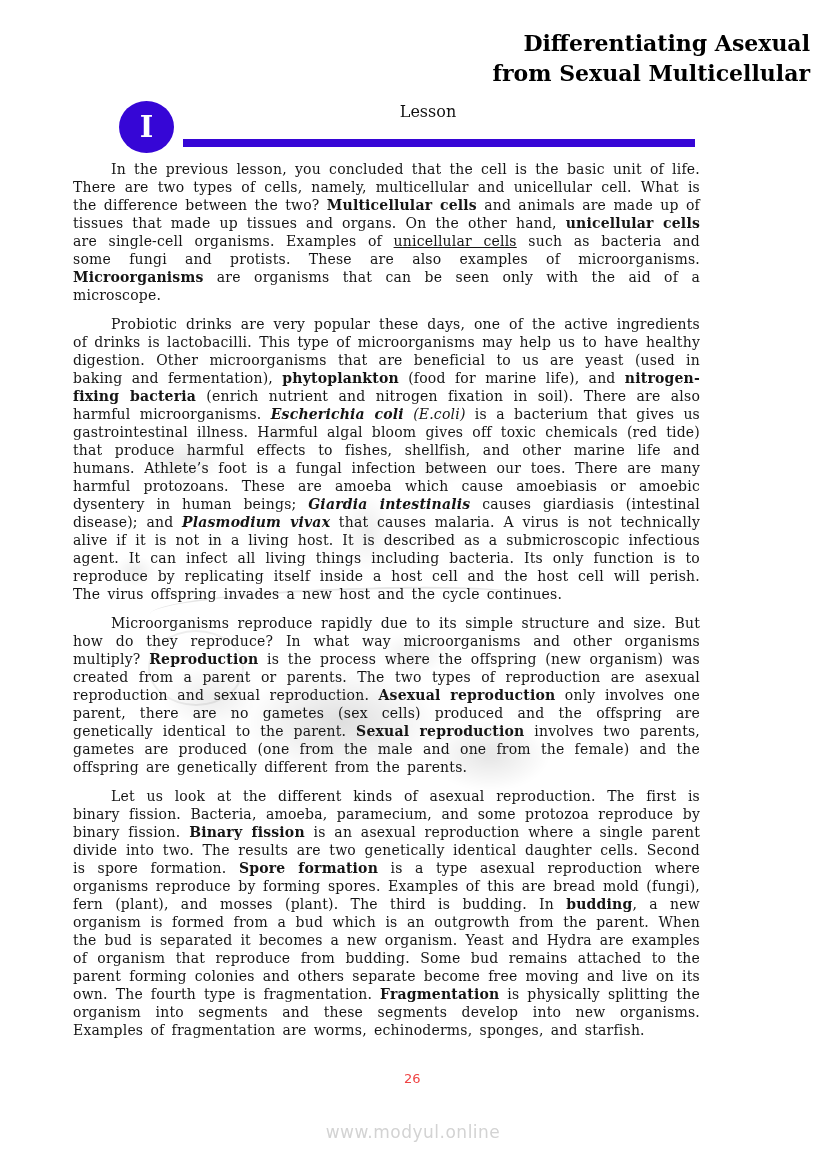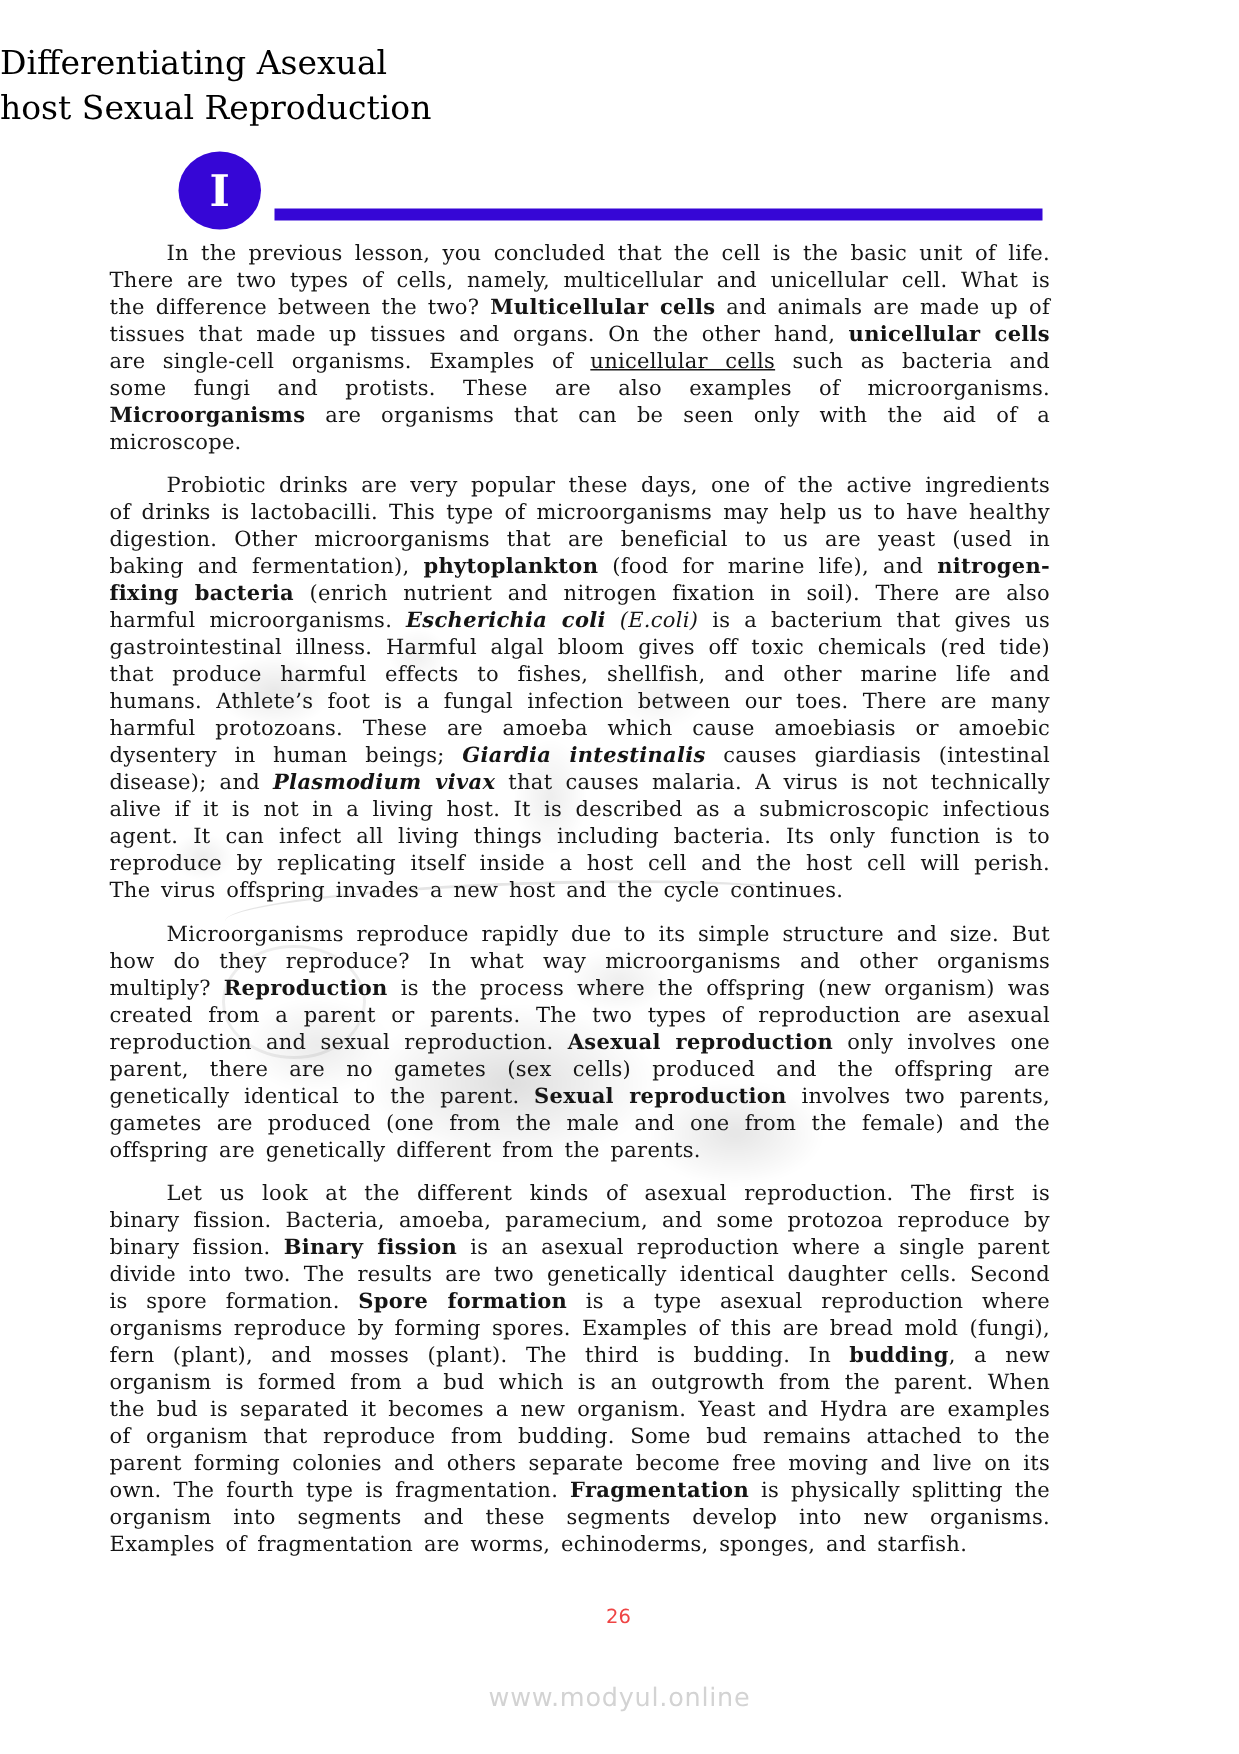--- a/index.html
+++ b/index.html
@@ -27,24 +27,24 @@
   }
   .week-word { font-size: 21px; letter-spacing: 1px; }
   .week-num  { font-size: 19px; margin-top: 20px; }
 
   
   .title {
     position: absolute;
     left: 0; top: 28px;
     width: 810px;
     margin: 0;
-    text-align: left;
+    text-align: right;
     font-size: 22px;
     line-height: 30px;
-    font-weight: normal;
+    font-weight: bold;
     color: #000000;
   }
 
   
   .lesson-label {
     position: absolute;
     left: 172px; top: 102px;
     width: 512px;
     text-align: center;
     font-size: 16px;
@@ -143,23 +143,24 @@
   }
 </style>
 </head>
 <body>
 
 <div class="page">
 
 
   <h1 class="title">
     <span>Differentiating Asexual</span><br>
-    <span>host Sexual Reproduction</span>
+    <span>from Sexual Multicellular</span>
   </h1>
 
+  <div class="lesson-label">Lesson</div>
 
   <div class="lesson-badge">
     <span>I</span>
   </div>
 
   <div class="lesson-bar"></div>
 
   <div class="texture tex-a"></div>
   <div class="texture tex-line"></div>
   <div class="texture tex-circle"></div>

